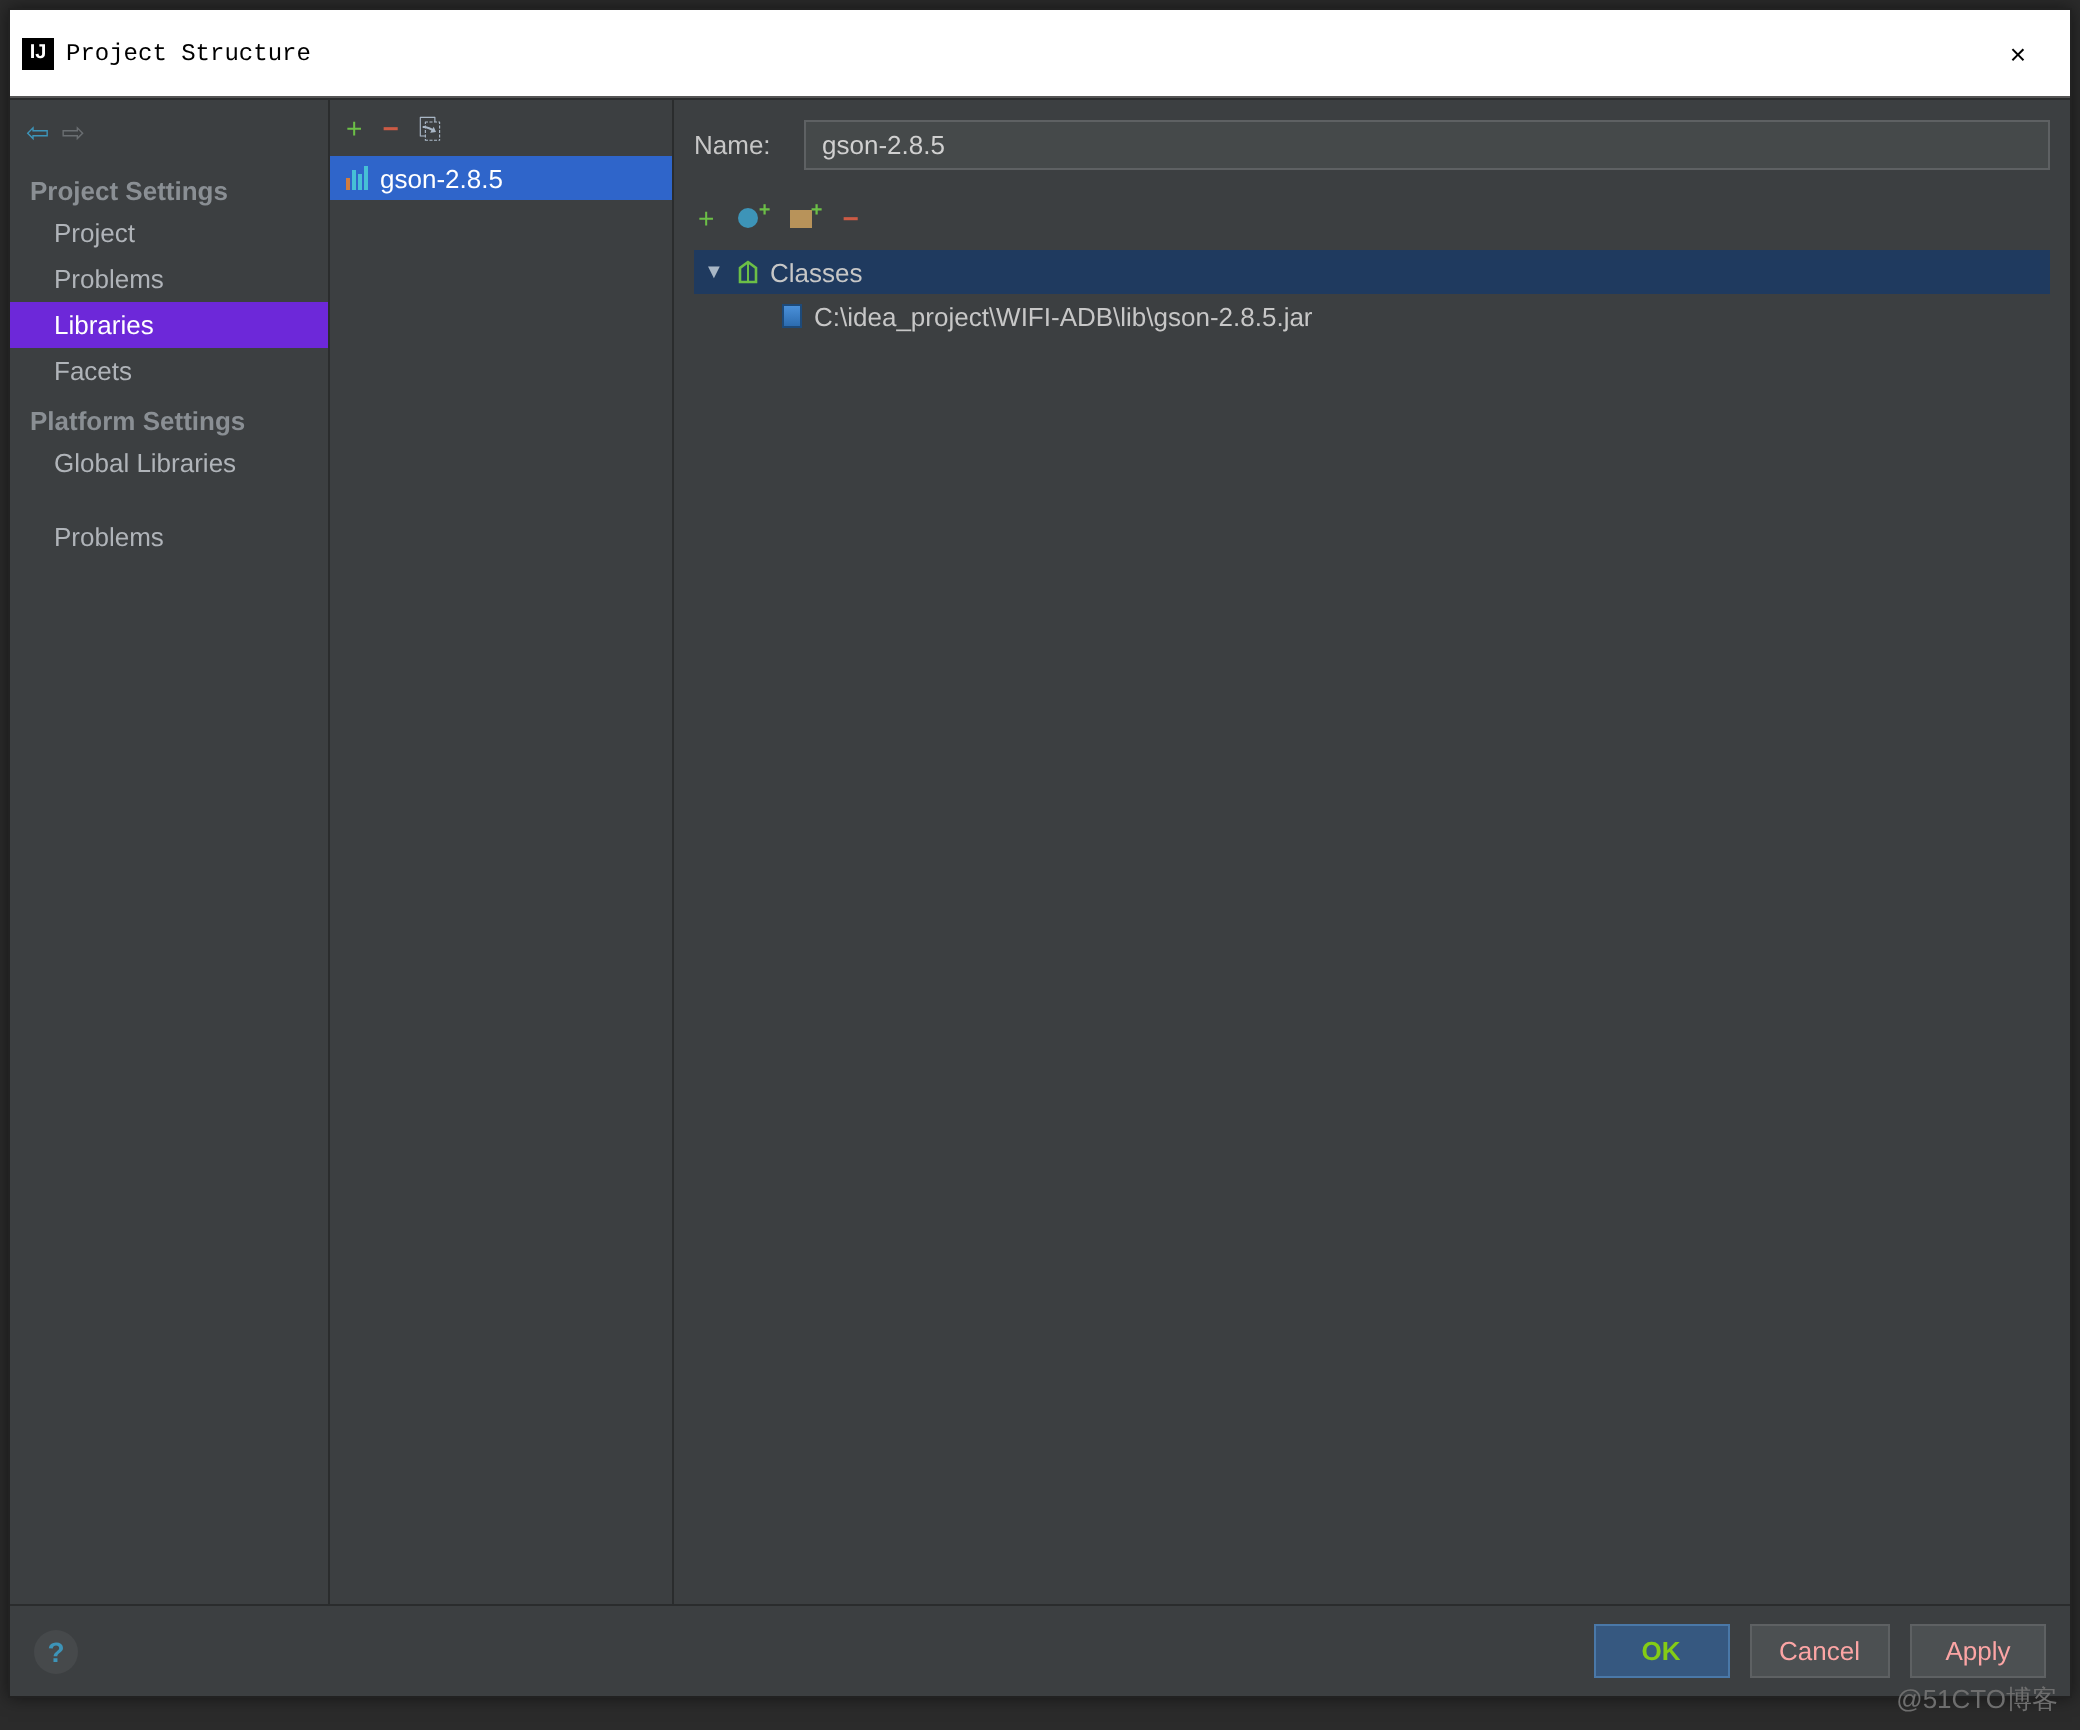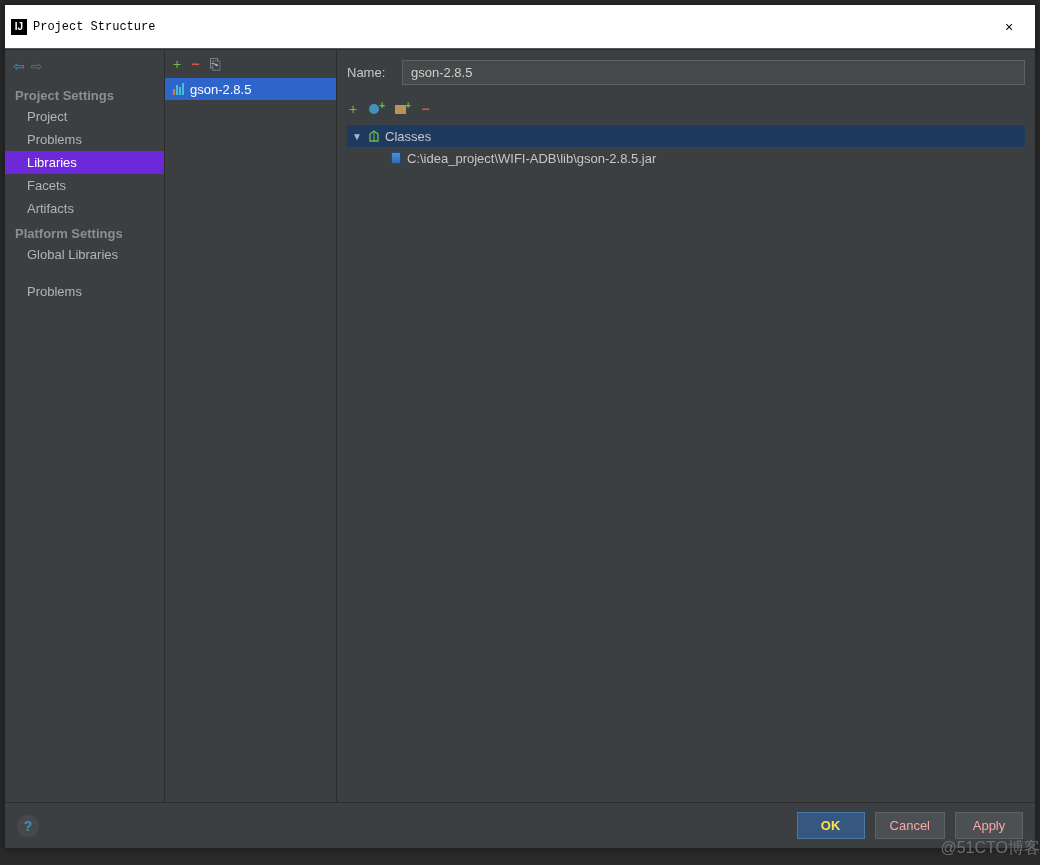--- a/index.html
+++ b/index.html
@@ -77,23 +77,23 @@
     height:46px; background:#3c3f41; border-top:1px solid #2a2c2d;
     display:flex; align-items:center; padding:0 12px; gap:10px;
   }
   .footer .help { width:22px;height:22px;border-radius:11px;background:#46494b;color:#3d94b8;
     display:flex;align-items:center;justify-content:center;font-weight:bold;font-size:14px;cursor:pointer;}
   .footer .spacer{flex:1;}
   .btn {
     min-width:68px; padding:5px 14px; background:#4c5052; color:#fca5a5;
     border:1px solid #5e6163; font-size:13px; cursor:pointer;
   }
-  .btn.primary { background:#365880; border:1px solid #4a78a8; color:#fde047; font-weight:bold;}
+  .btn.primary { background:#365880; border:1px solid #4a78a8; color:#84cc16; font-weight:bold;}
   .watermark{
-    position:fixed; right:0; bottom:6px; color:#6e6e6e; font-size:16px;
+    position:fixed; right:11px; bottom:6px; color:#6e6e6e; font-size:13px;
   }
   .globeplus{position:relative;display:inline-block;width:14px;height:14px;}
   .globeplus .globe{width:10px;height:10px;border-radius:50%;background:#3d94b8;position:absolute;left:0;top:2px;}
   .globeplus .plus{position:absolute;right:-2px;top:-2px;color:#6cbf47;font-size:10px;font-weight:bold;}
   .folderplus{position:relative;display:inline-block;width:14px;height:14px;}
   .folderplus .fld{width:11px;height:9px;background:#b8935a;position:absolute;left:0;top:3px;}
   .folderplus .plus{position:absolute;right:-2px;top:-2px;color:#6cbf47;font-size:10px;font-weight:bold;}
 </style>
 </head>
 <body>
@@ -111,21 +111,20 @@
     <div class="sidebar">
       <div class="navbtns">
         <span style="color:#3d94b8">⇦</span>
         <span style="color:#6a6e71">⇨</span>
       </div>
       <div class="heading">Project Settings</div>
       <div class="navitem">Project</div>
       <div class="navitem">Problems</div>
       <div class="navitem selected">Libraries</div>
       <div class="navitem">Facets</div>
-      <div class="navitem">Artifacts</div>
       <div class="heading">Platform Settings</div>
       <div class="navitem">Global Libraries</div>
       <div style="height:14px"></div>
       <div class="navitem">Problems</div>
     </div>
 
     <div class="liblist">
       <div class="toolbar">
         <span class="ic green">+</span>
         <span class="ic red">−</span>

